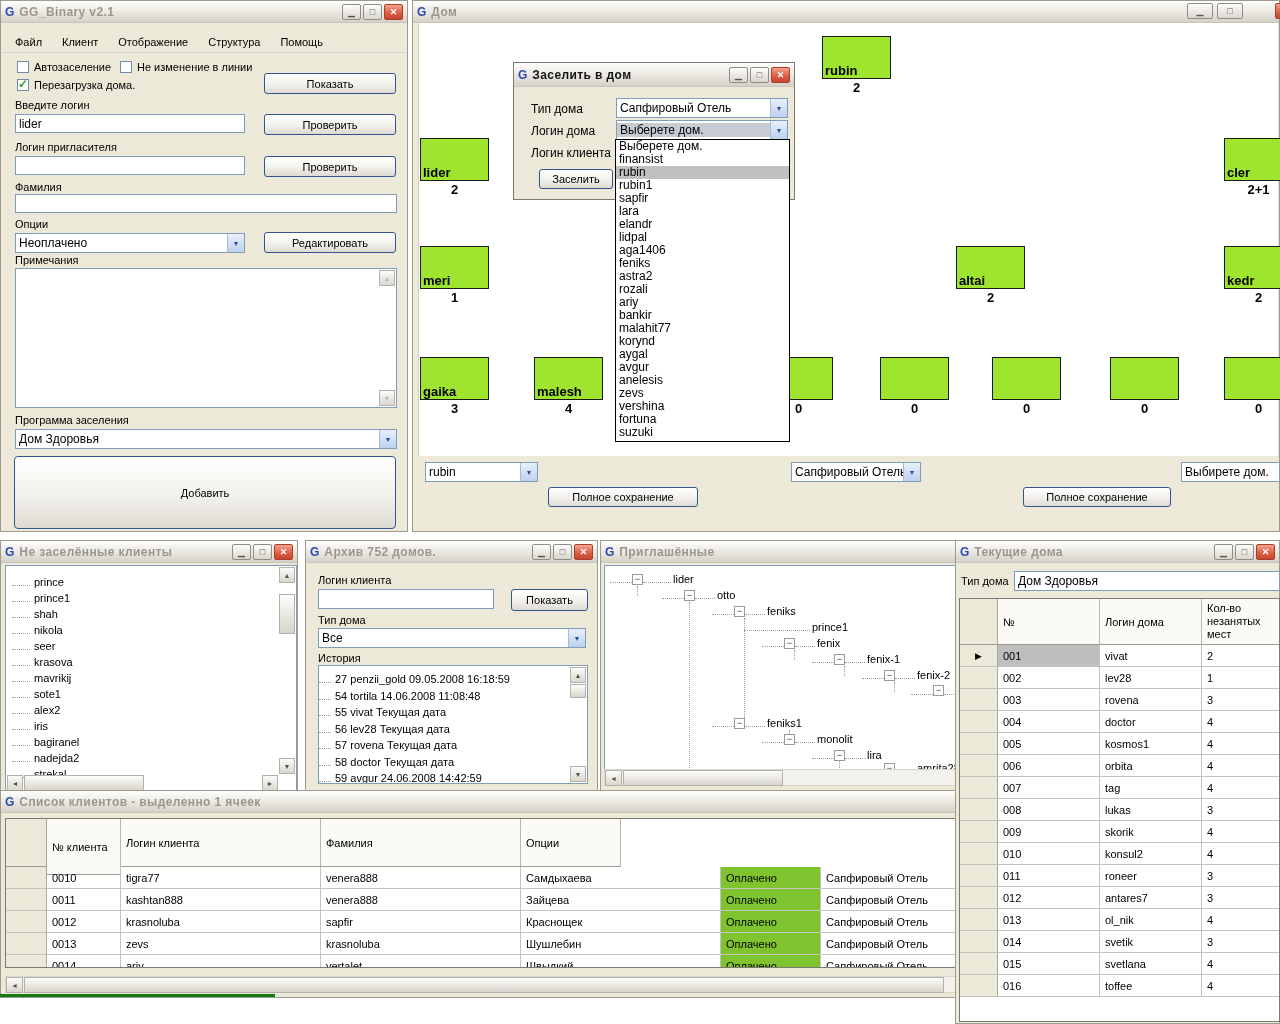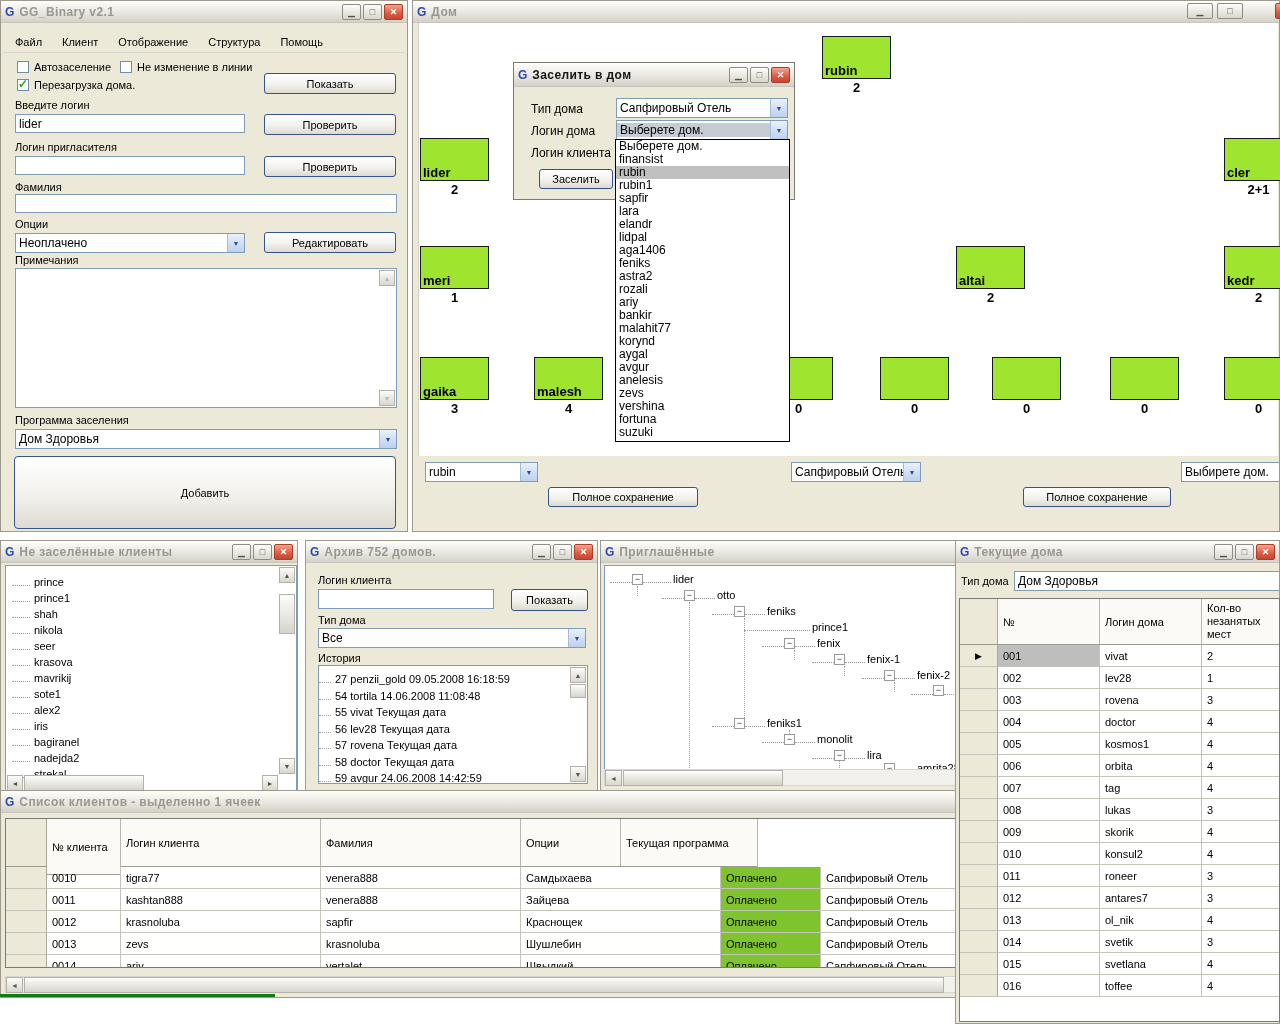--- a/index.html
+++ b/index.html
@@ -522,21 +522,20 @@
       <span class="gicon">G</span>
       <span class="title">Список клиентов - выделенно 1 ячеек</span>
     </div>
     <div class="grid" style="left:4px;top:27px;width:952px;height:150px;">
       <div class="ghead" style="height:48px;">
         <div class="c ch sel" style="width:41px;height:48px;"></div>
         <div class="c ch" style="width:74px;height:56px;white-space:normal;">№ клиента</div>
         <div class="c ch" style="width:200px;height:48px;">Логин клиента</div>
         <div class="c ch" style="width:200px;height:48px;">Фамилия</div>
         <div class="c ch" style="width:100px;height:48px;">Опции</div>
-        <div class="c ch" style="width:137px;height:48px;">Текущая программа</div>
       </div>
       <div id="clients-body">
 
           <div class="grow">
             <div class="c sel" style="width:41px;"></div>
             <div class="c" style="width:74px;">0010</div>
             <div class="c" style="width:200px;">tigra77</div>
             <div class="c" style="width:200px;">venera888</div>
             <div class="c" style="width:200px;">Самдыхаева</div>
             <div class="c paid" style="width:100px;">Оплачено</div>

